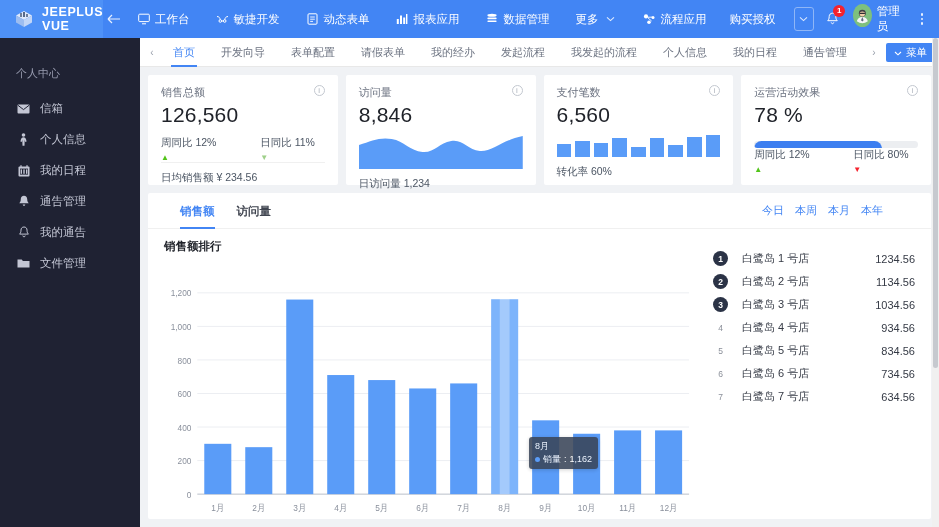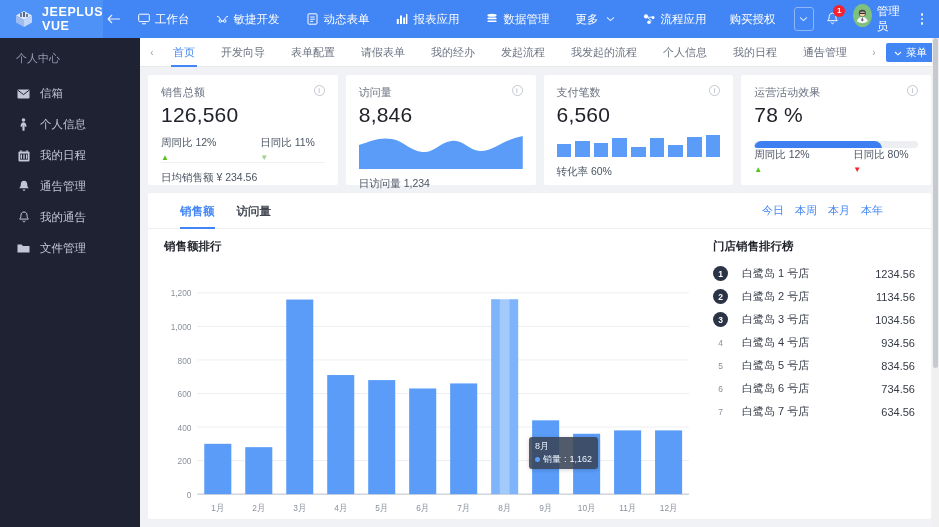--- a/index.html
+++ b/index.html
@@ -58,21 +58,21 @@
   .user-name { font-size: 11.5px; color: #fff; }
   .dots-menu { width: 22px; height: 38px; display: flex; flex-direction: column; align-items: center; justify-content: center; gap: 2px; cursor: pointer; margin-left: 6px; }
   .dots-menu i { width: 2.5px; height: 2.5px; background: #e8f0fe; border-radius: 50%; display: block; }
 
   
   .body-wrap { display: flex; flex: 1 1 auto; min-height: 0; }
 
   
   .sidebar {
     width: 140px; flex: 0 0 140px; background: #1f2233; color: #a9adc1;
-    padding-top: 13px; height: 100%;
+    padding-top: 28px; height: 100%;
   }
   .side-title { font-size: 11px; color: #9a9eb2; padding: 0 0 12px 16px; }
   .side-item {
     display: flex; align-items: center; gap: 10px; height: 31px; padding-left: 17px;
     font-size: 11.5px; color: #c3c6d4; cursor: pointer;
   }
   .side-item .ic { width: 13px; display: flex; align-items: center; justify-content: center; }
   .side-item .ic svg { display: block; }
 
   
@@ -565,21 +565,20 @@
                   <span class="tt-dot"></span>
                   <span>销量</span>
                   <span>:</span>
                   <span>1,162</span>
                 </div>
               </div>
             </div>
           </div>
 
           <div class="rank-col">
-            <div class="sec-title">门店销售排行榜</div>
             <div class="rank-list" id="ranklist">
                 <div class="rank-item">
                   <span class="rank-badge top">1</span>
                   <span class="rank-name">白鹭岛 1 号店</span>
                   <span class="rank-val">1234.56</span>
                 </div>
                 <div class="rank-item">
                   <span class="rank-badge top">2</span>
                   <span class="rank-name">白鹭岛 2 号店</span>
                   <span class="rank-val">1134.56</span>

